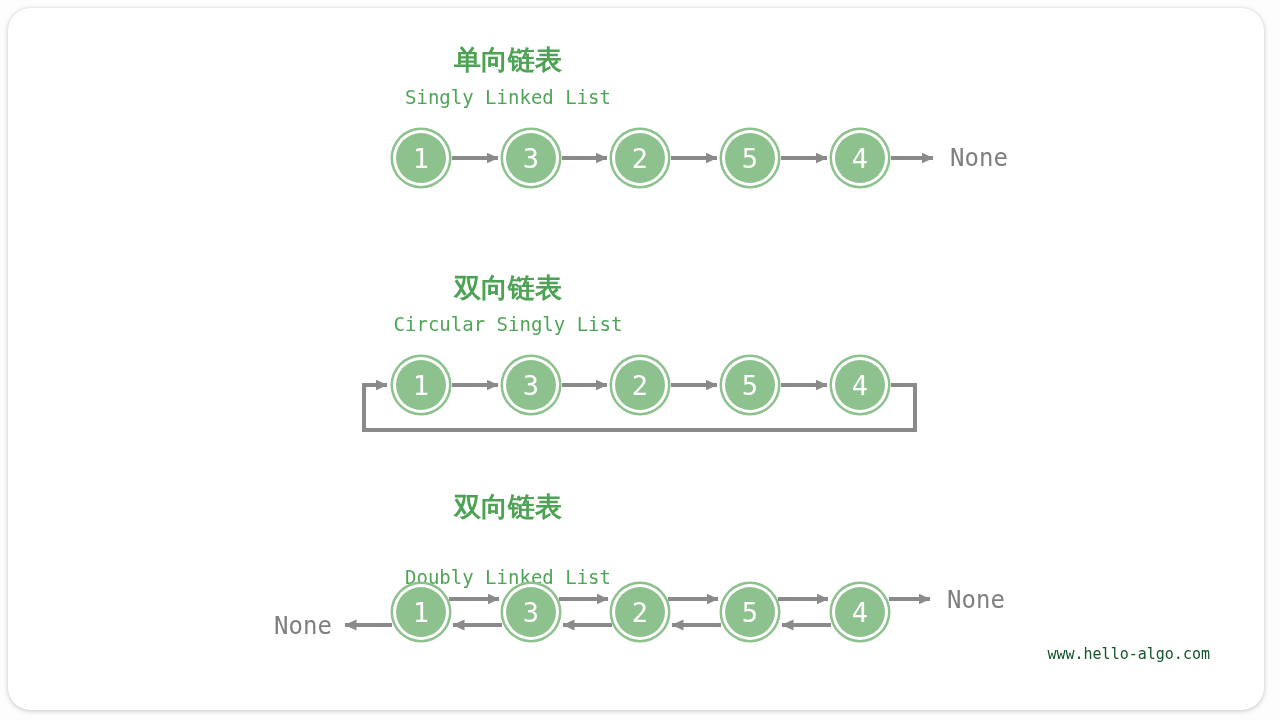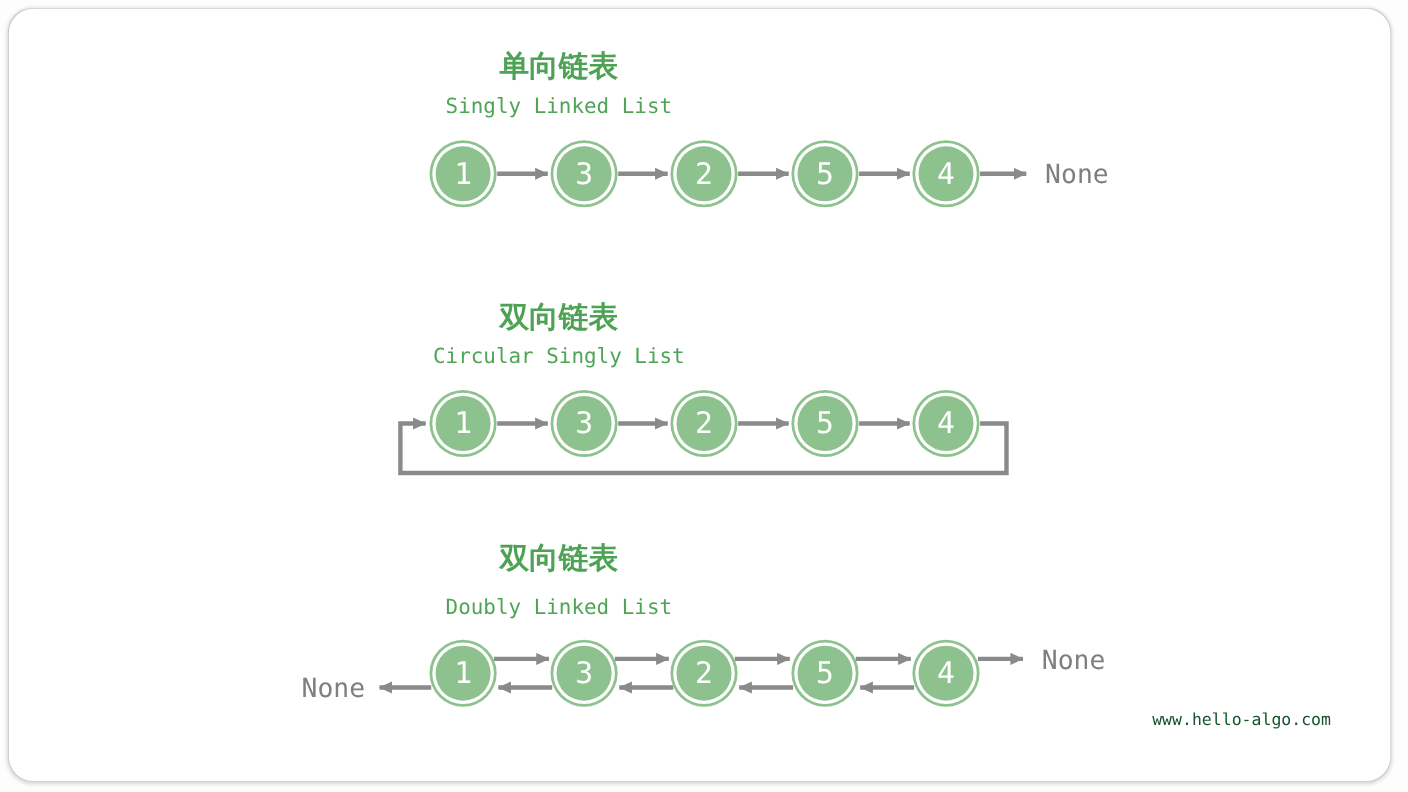--- a/index.html
+++ b/index.html
@@ -95,21 +95,21 @@
 
   <div class="zh-title" style="top:273px">双向链表</div>
   <div class="en-title" style="top:313px">Circular Singly List</div>
   <div class="node" style="left:396px;top:360px">1</div>
   <div class="node" style="left:506px;top:360px">3</div>
   <div class="node" style="left:615px;top:360px">2</div>
   <div class="node" style="left:725px;top:360px">5</div>
   <div class="node" style="left:835px;top:360px">4</div>
 
   <div class="zh-title" style="top:492px">双向链表</div>
-  <div class="en-title" style="top:541px">Doubly Linked List</div>
+  <div class="en-title" style="top:566px">Doubly Linked List</div>
   <div class="node" style="left:396px;top:587px">1</div>
   <div class="node" style="left:506px;top:587px">3</div>
   <div class="node" style="left:615px;top:587px">2</div>
   <div class="node" style="left:725px;top:587px">5</div>
   <div class="node" style="left:835px;top:587px">4</div>
   <div class="none-label" style="left:303px;top:626px">None</div>
   <div class="none-label" style="left:976px;top:600px">None</div>
 
   <div class="watermark">www.hello-algo.com</div>
 </div>

